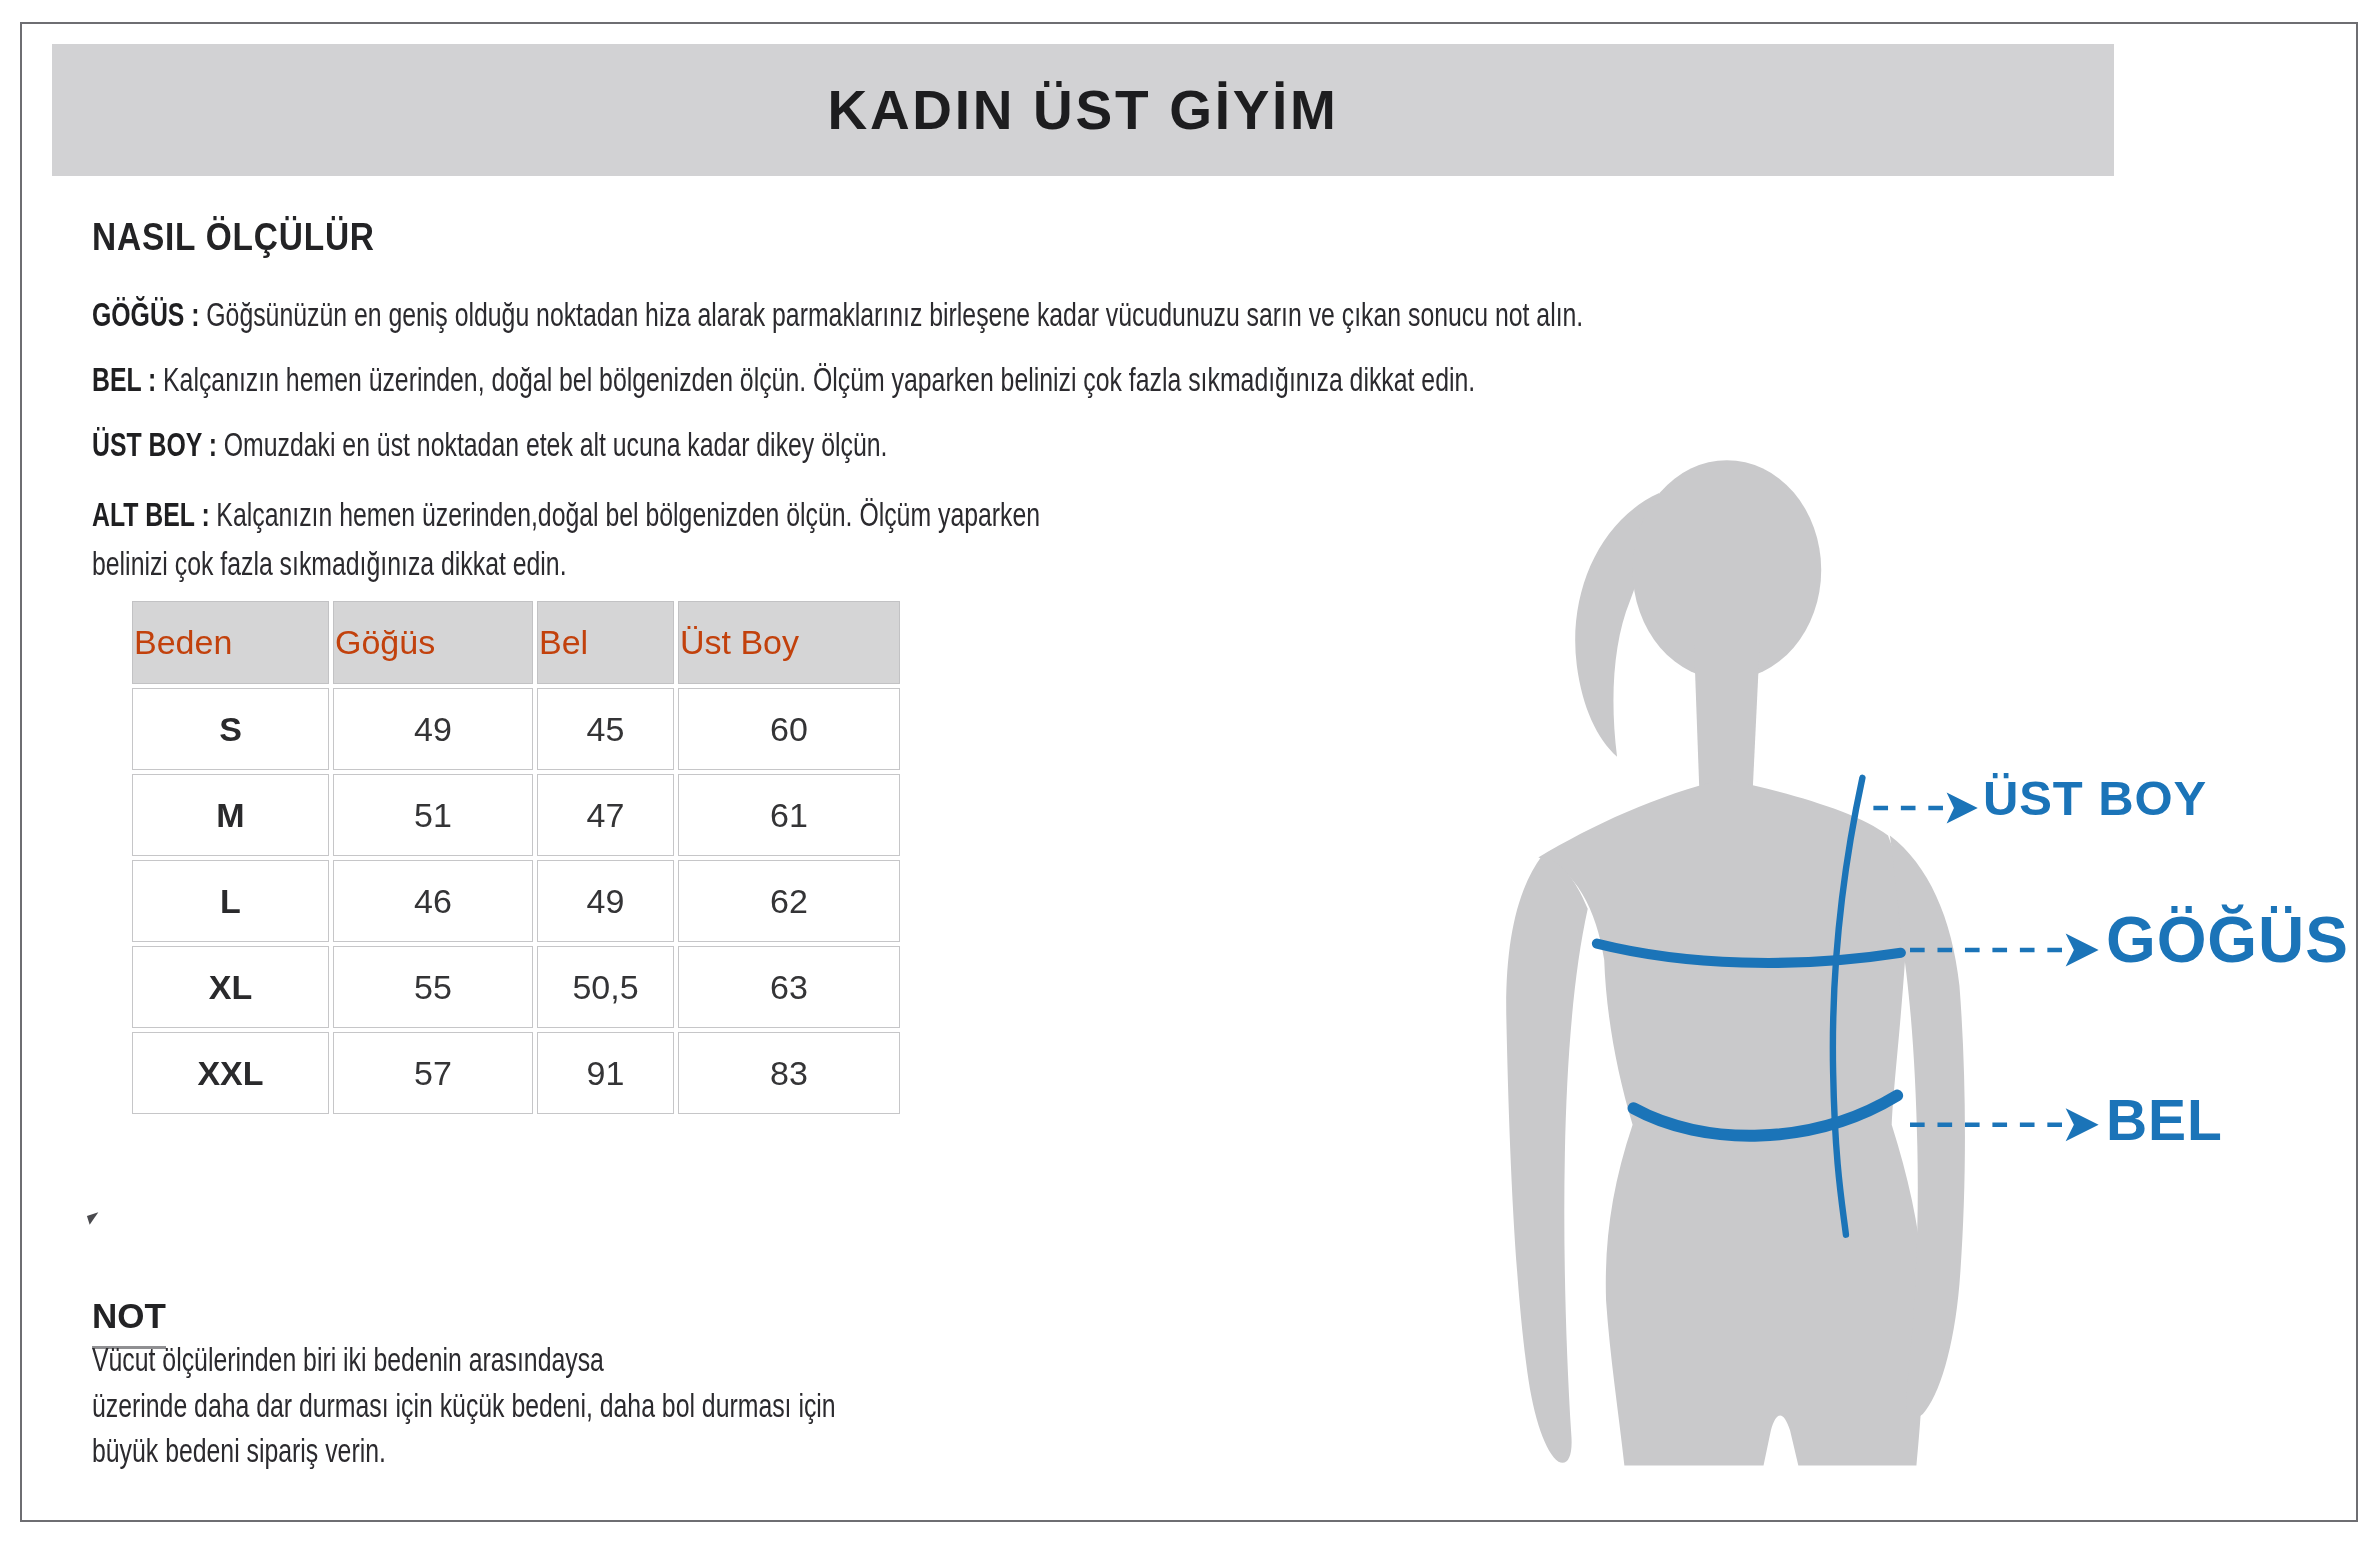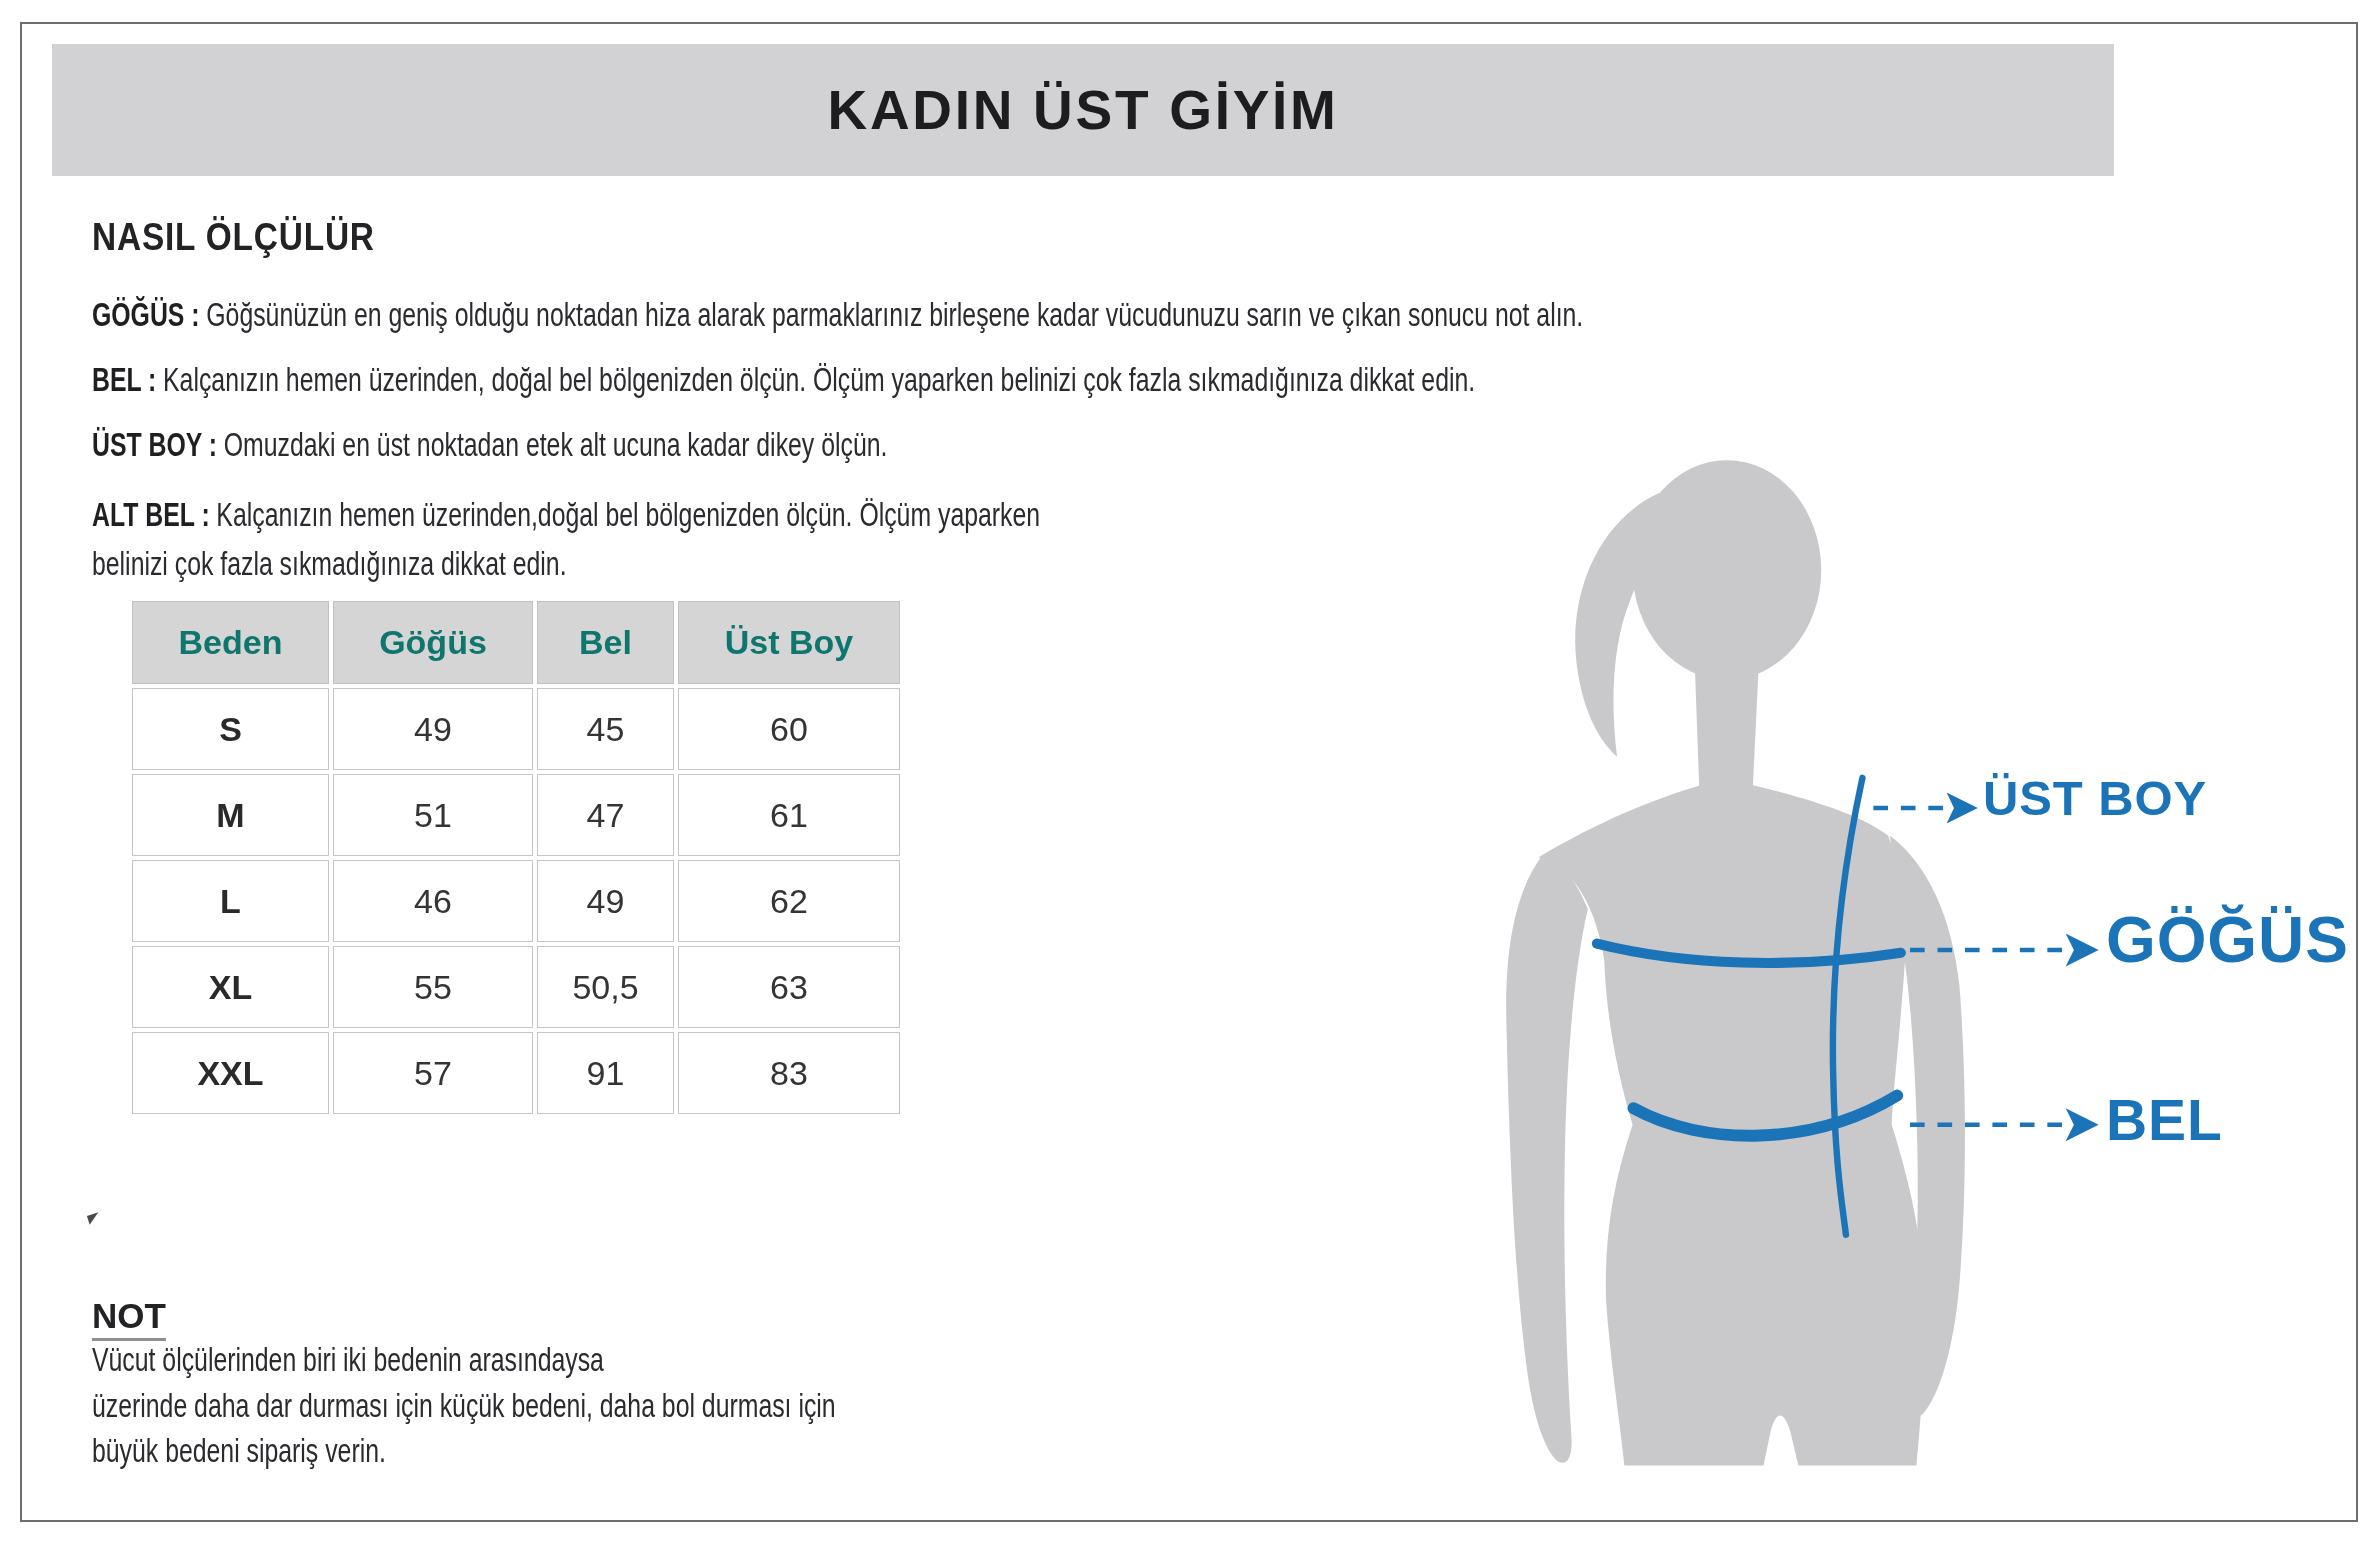--- a/index.html
+++ b/index.html
@@ -32,31 +32,31 @@
   .i1{top:295px;}
   .i2{top:360px;}
   .i3{top:425px;}
   .i4{top:490px;white-space:normal;width:1511px;line-height:49px;}
   .size-table{
     position:absolute;left:128px;top:597px;
     border-collapse:separate;border-spacing:4.6px;table-layout:fixed;
   }
   .size-table th{
     background:#d5d5d6;border:1.8px solid #c2c2c4;height:79px;
-    font-size:34px;font-weight:bold;color:#0f766e;text-align:center;vertical-align:middle;
+    font-size:34px;font-weight:normal;color:#c2410c;text-align:left;vertical-align:middle;
   }
   .size-table td{
     background:#ffffff;border:1.8px solid #c6c6c8;height:78px;
     font-size:34px;color:#343436;text-align:center;vertical-align:middle;
   }
   .size-table td.szcol{font-weight:bold;color:#2a2a2c;}
   .note-head{
     position:absolute;left:92px;top:1296px;
     font-size:35px;font-weight:bold;color:#232325;
-    border-bottom:3.7px solid #8f8f92;padding-bottom:2px;
+    border-bottom:3.7px solid #8f8f92;padding-bottom:10px;
   }
   .note-line{
     position:absolute;left:92px;white-space:nowrap;
     font-size:34px;color:#2b2a2e;
     transform:scaleX(0.73);transform-origin:left top;
   }
   .n1{top:1340px;}
   .n2{top:1386px;}
   .n3{top:1431px;}
   .sil{position:absolute;left:1465px;top:440px;width:912px;height:1062px;}

